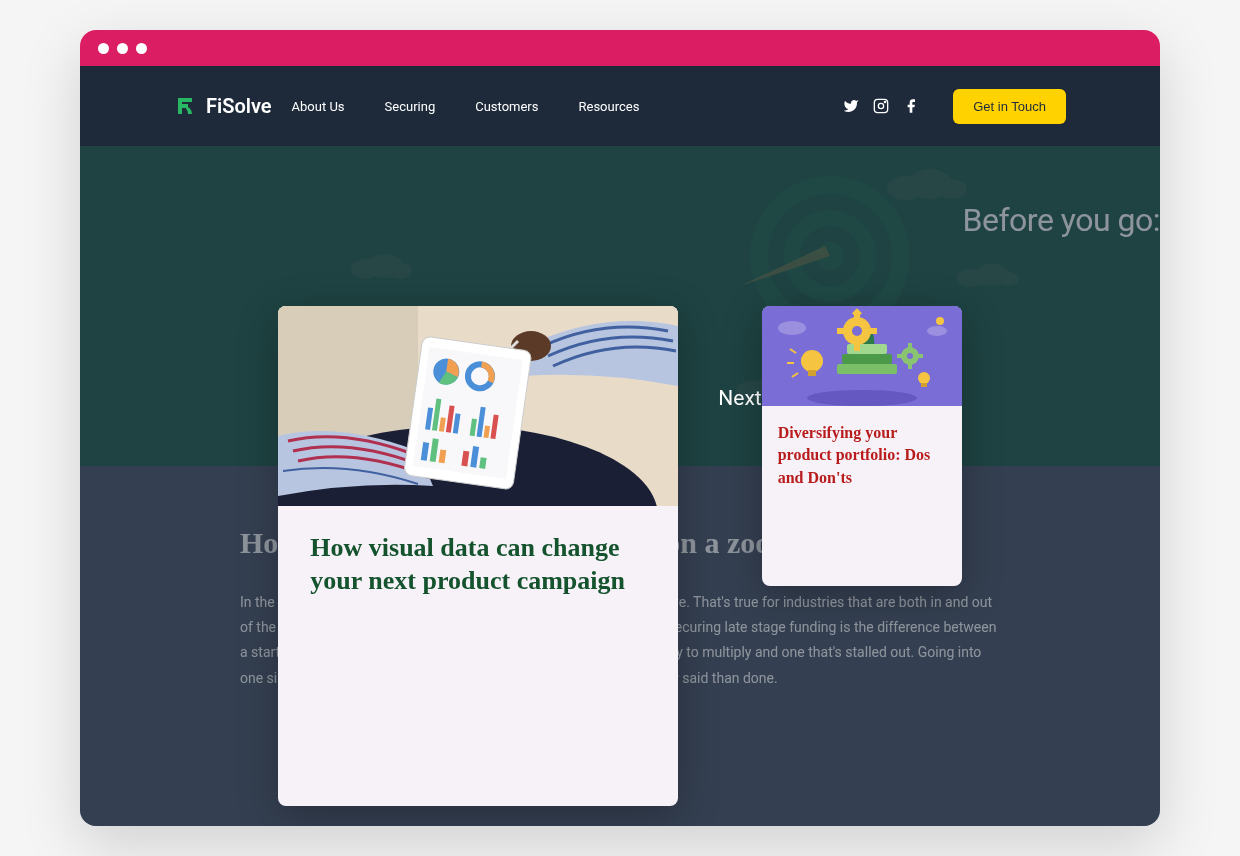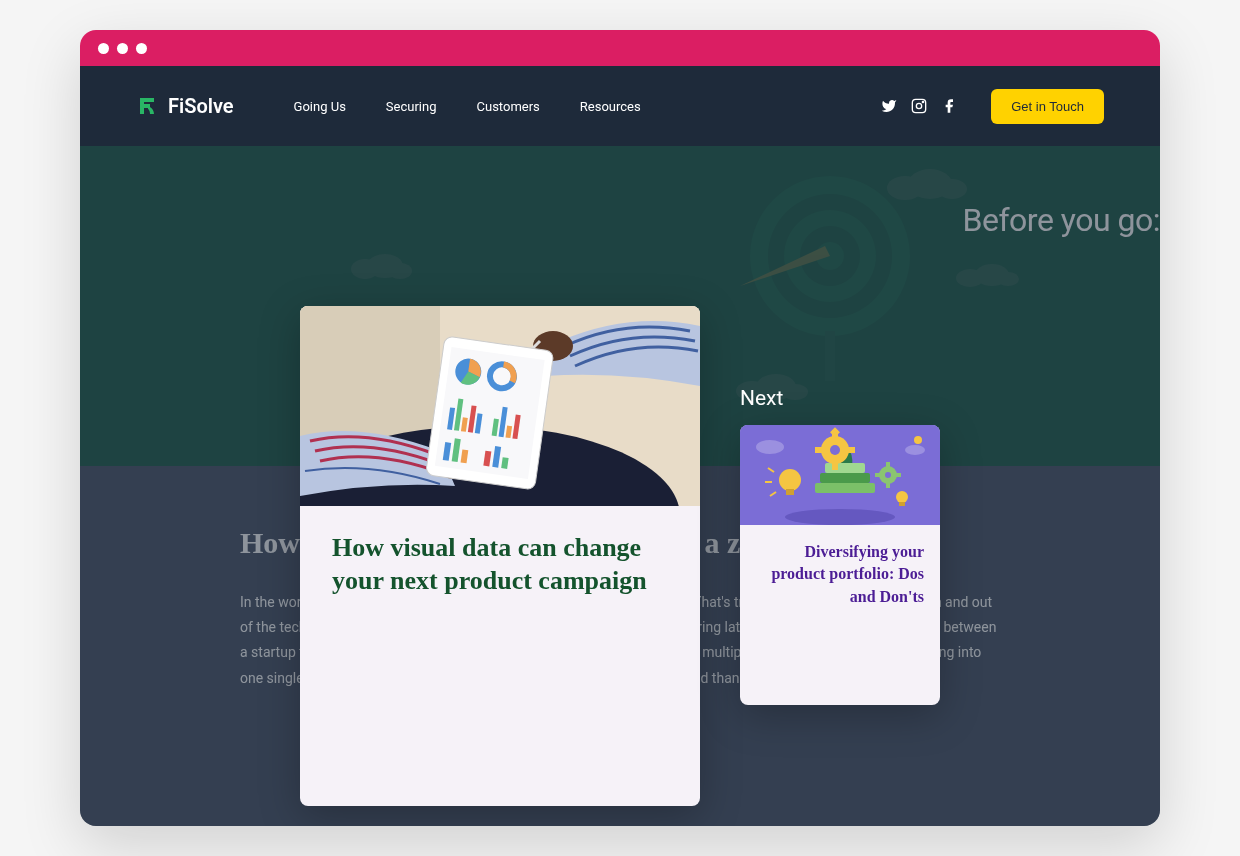--- a/index.html
+++ b/index.html
@@ -38,22 +38,21 @@
 .viewport {
   height: calc(100% - 36px);
   overflow: hidden;
   position: relative;
 }
 .navbar {
   background: #1e2a3a;
   height: 80px;
   display: flex;
   align-items: center;
-  padding: 0 56px;
-  gap: 40px;
+  padding: 0 94px;
 }
 .logo {
   display: flex;
   align-items: center;
   gap: 8px;
   color: #fff;
   font-weight: 600;
   font-size: 20px;
 }
 .logo-mark {
@@ -159,21 +158,20 @@
   overflow: hidden;
   box-shadow: 0 10px 40px rgba(0,0,0,0.25);
 }
 .card-large {
   width: 400px;
   height: 500px;
   margin-right: 40px;
 }
 .card-small-wrap {
   display: flex;
-  flex-direction: column;
 }
 .next-label {
   color: #fff;
   font-size: 21px;
   margin-bottom: 15px;
   margin-top: 80px;
 }
 .card-small {
   width: 200px;
   height: 280px;
@@ -203,24 +201,23 @@
 }
 .card-title {
   font-family: Georgia, serif;
   color: #14532d;
   font-size: 26px;
   line-height: 1.25;
   margin-bottom: 20px;
 }
 .card-title-small {
   font-family: Georgia, serif;
-  color: #4c1d95;
+  color: #b91c1c;
   font-size: 16px;
   line-height: 1.4;
-  text-align: right;
 }
 .card-text {
   color: #4a5568;
   font-size: 14.5px;
   line-height: 1.75;
 }
 .tablet-scene {
   position: relative;
   width: 100%;
   height: 100%;
@@ -241,21 +238,21 @@
       <div class="logo">
         <span class="logo-mark">
           <svg width="24" height="24" viewBox="0 0 24 24">
             <path d="M4 4 L4 20 L8 20 L8 14 L14 14 L14 10 L8 10 L8 8 L18 8 L18 4 Z" fill="#29b665"></path>
             <path d="M12 12 C12 12 18 14 18 20 L14 20 C14 16 12 15 12 15 Z" fill="#29b665"></path>
           </svg>
         </span>
         <span>FiSolve</span>
       </div>
       <div class="nav-links">
-        <span class="nav-link">Going Us</span>
+        <span class="nav-link">About Us</span>
         <span class="nav-link">Securing</span>
         <span class="nav-link">Customers</span>
         <span class="nav-link">Resources</span>
       </div>
       <div class="nav-right">
         <span class="social-icon">
           <svg viewBox="0 0 24 24" fill="currentColor">
               <path d="M23 3a10.9 10.9 0 01-3.14 1.53 4.48 4.48 0 00-7.86 3v1A10.66 10.66 0 013 4s-4 9 5 13a11.64 11.64 0 01-7 2c9 5 20 0 20-11.5a4.5 4.5 0 00-.08-.83A7.72 7.72 0 0023 3z"></path>
             </svg>
         </span>

